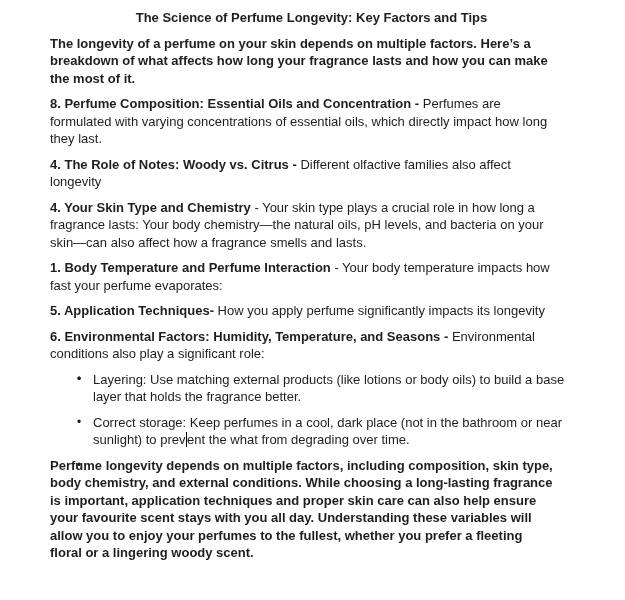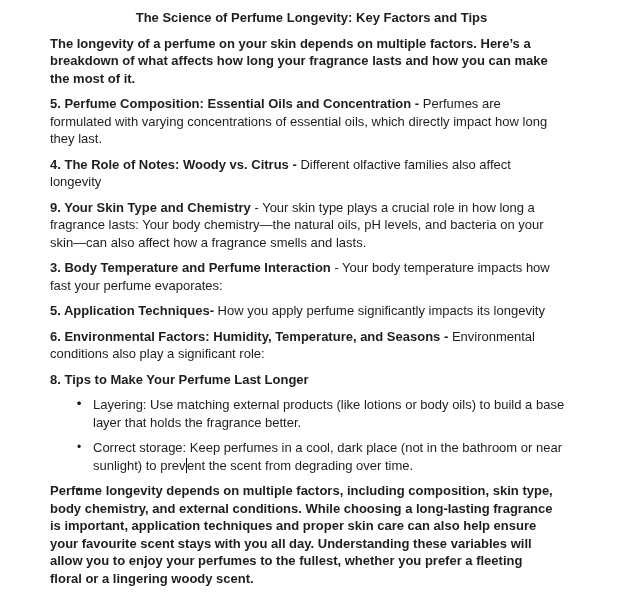--- a/index.html
+++ b/index.html
@@ -57,45 +57,44 @@
 </style>
 </head>
 <body>
 
 <div class="page">
 
   <p class="doc-title">The Science of Perfume Longevity: Key Factors and Tips</p>
 
   <p class="para bold">The longevity of a perfume on your skin depends on multiple factors. Here’s a breakdown of what affects how long your fragrance lasts and how you can make the most of it.</p>
 
-  <p class="para"><span class="bold">5. Perfume Composition: Essential Oils and Concentration -</span><span> Perfumes are formulated with varying concentrations of essential oils, which directly impact how long they last.</span></p>
+  <p class="para"><span class="bold">8. Perfume Composition: Essential Oils and Concentration -</span><span> Perfumes are formulated with varying concentrations of essential oils, which directly impact how long they last.</span></p>
 
   <p class="para"><span class="bold">4. The Role of Notes: Woody vs. Citrus -</span><span> Different olfactive families also affect longevity</span></p>
 
-  <p class="para"><span class="bold">9. Your Skin Type and Chemistry</span><span> - Your skin type plays a crucial role in how long a fragrance lasts: Your body chemistry—the natural oils, pH levels, and bacteria on your skin—can also affect how a fragrance smells and lasts.</span></p>
+  <p class="para"><span class="bold">4. Your Skin Type and Chemistry</span><span> - Your skin type plays a crucial role in how long a fragrance lasts: Your body chemistry—the natural oils, pH levels, and bacteria on your skin—can also affect how a fragrance smells and lasts.</span></p>
 
-  <p class="para"><span class="bold">3. Body Temperature and Perfume Interaction</span><span> - Your body temperature impacts how fast your perfume evaporates:</span></p>
+  <p class="para"><span class="bold">1. Body Temperature and Perfume Interaction</span><span> - Your body temperature impacts how fast your perfume evaporates:</span></p>
 
   <p class="para"><span class="bold">5. Application Techniques-</span><span> How you apply perfume significantly impacts its longevity</span></p>
 
   <p class="para"><span class="bold">6. Environmental Factors: Humidity, Temperature, and Seasons -</span><span> Environmental conditions also play a significant role:</span></p>
 
-  <p class="para bold">8. Tips to Make Your Perfume Last Longer</p>
 
   <ul class="tips-list">
     <li>
       <span class="bullet">•</span>
     </li>
     <li>
       <span class="bullet">•</span>
       <span>Layering: Use matching external products (like lotions or body oils) to build a base layer that holds the fragrance better.</span>
     </li>
     <li>
       <span class="bullet">•</span>
-      <span><span>Correct storage: Keep perfumes in a cool, dark place (not in the bathroom or near sunlight) to prev</span><span class="caret"></span><span>ent the scent from degrading over time.</span></span>
+      <span><span>Correct storage: Keep perfumes in a cool, dark place (not in the bathroom or near sunlight) to prev</span><span class="caret"></span><span>ent the what from degrading over time.</span></span>
     </li>
     <li>
       <span class="bullet">•</span>
     </li>
   </ul>
 
   <p class="para bold">Perfume longevity depends on multiple factors, including composition, skin type, body chemistry, and external conditions. While choosing a long-lasting fragrance is important, application techniques and proper skin care can also help ensure your favourite scent stays with you all day. Understanding these variables will allow you to enjoy your perfumes to the fullest, whether you prefer a fleeting floral or a lingering woody scent.</p>
 
 </div>
 

